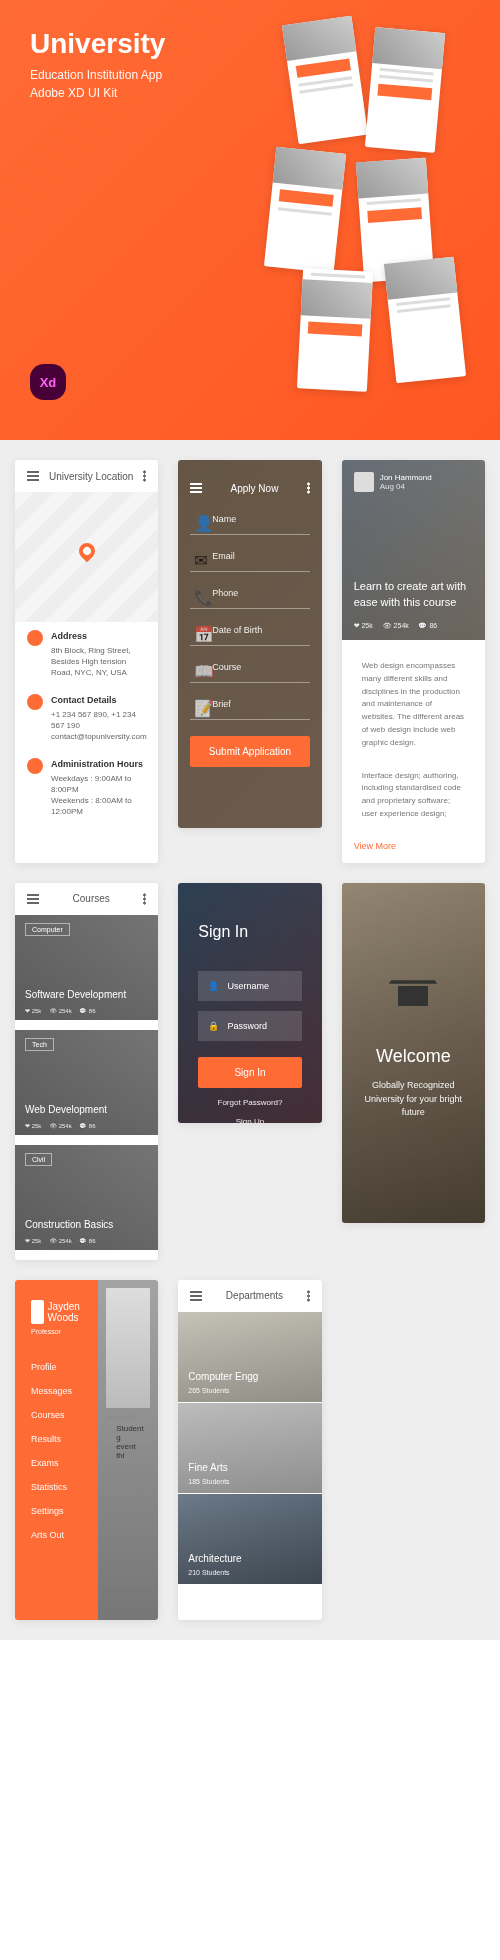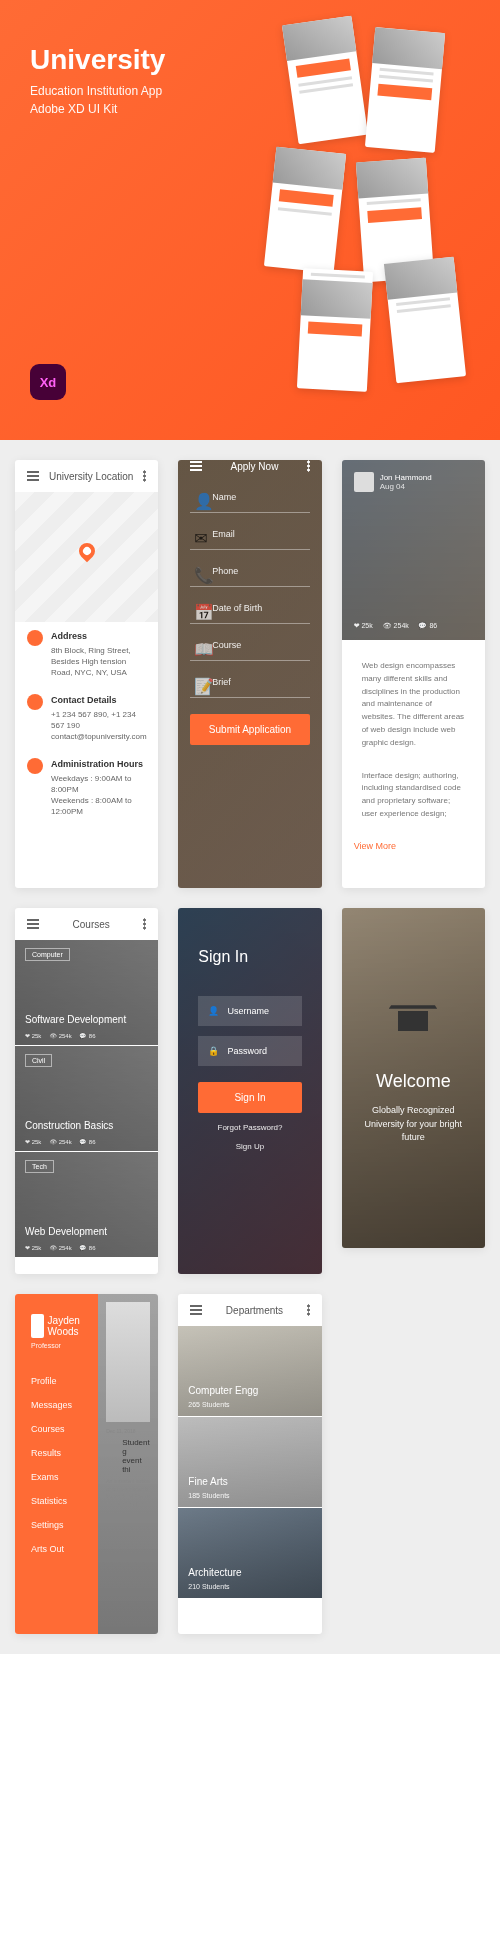--- a/index.html
+++ b/index.html
@@ -1,60 +1,60 @@
 <!DOCTYPE html>
 <html><head>
 <meta charset="utf-8">
 <style>
 *{margin:0;padding:0;box-sizing:border-box;font-family:-apple-system,BlinkMacSystemFont,"Segoe UI",Arial,sans-serif}
 body{background:#fff;width:500px}
-.hero{background:linear-gradient(135deg,#ff6b35 0%,#ff5722 100%);height:440px;padding:44px 30px;position:relative;color:#fff}
+.hero{background:linear-gradient(135deg,#ff6b35 0%,#ff5722 100%);height:440px;padding:28px 30px;position:relative;color:#fff}
 .hero h1{font-size:28px;font-weight:600;margin-bottom:8px}
 .hero .sub{font-size:12px;opacity:.95;margin-bottom:4px}
 .hero .previews{position:absolute;right:10px;top:10px;width:280px;height:380px}
 .mini{position:absolute;background:#fff;border-radius:2px;box-shadow:0 2px 8px rgba(0,0,0,.15);width:70px;height:120px}
 .mini:nth-child(1){top:10px;left:80px;transform:rotate(-8deg)}
 .mini:nth-child(2){top:20px;left:160px;transform:rotate(5deg)}
 .mini:nth-child(3){top:140px;left:60px;transform:rotate(6deg)}
 .mini:nth-child(4){top:150px;left:150px;transform:rotate(-4deg)}
 .mini:nth-child(5){top:260px;left:90px;transform:rotate(3deg)}
 .mini:nth-child(6){top:250px;left:180px;transform:rotate(-6deg)}
 .mini-top{height:30%;background:linear-gradient(45deg,#999,#ccc)}
 .mini-btn{height:12px;margin:6px 8px;background:#ff6b35}
 .mini-line{height:3px;margin:4px 8px;background:#ddd}
-.xd-badge{position:absolute;bottom:40px;left:30px;width:36px;height:36px;background:#470137;border-radius:9px;display:flex;align-items:center;justify-content:center;color:#ff61f6;font-weight:700;font-size:13px}
+.xd-badge{position:absolute;bottom:40px;left:30px;width:36px;height:36px;background:#470137;border-radius:14px;display:flex;align-items:center;justify-content:center;color:#ff61f6;font-weight:700;font-size:13px}
 .grid{background:#eee;padding:20px 15px;display:grid;grid-template-columns:1fr 1fr 1fr;gap:20px}
 .card{background:#fff;border-radius:3px;box-shadow:0 2px 10px rgba(0,0,0,.08);overflow:hidden;position:relative}
 .card-hdr{display:flex;align-items:center;justify-content:space-between;padding:10px 12px;font-size:10px;color:#555}
 .hamburger{width:12px;height:10px;background:linear-gradient(#666 0 2px,transparent 2px 4px,#666 4px 6px,transparent 6px 8px,#666 8px 10px)}
 .dots{width:3px;height:12px;background:radial-gradient(#666 1px,transparent 1.5px);background-size:3px 4px}
 .map{height:130px;background:linear-gradient(135deg,#f5f5f5 25%,#eee 25%,#eee 50%,#f5f5f5 50%,#f5f5f5 75%,#eee 75%);background-size:40px 40px;position:relative}
 .pin{position:absolute;top:45%;left:50%;transform:translate(-50%,-50%);width:16px;height:16px;background:#ff6b35;border-radius:50% 50% 50% 0;transform:translate(-50%,-50%) rotate(-45deg)}
 .pin::after{content:"";position:absolute;inset:4px;background:#fff;border-radius:50%}
 .info-row{display:flex;gap:8px;padding:8px 12px;font-size:8px;color:#666;line-height:1.4}
 .info-icon{width:16px;height:16px;background:#ff6b35;border-radius:50%;flex-shrink:0}
 .info-title{color:#333;font-weight:600;font-size:9px;margin-bottom:2px}
-.apply{height:428px;background:linear-gradient(rgba(80,70,60,.65),rgba(80,70,60,.65)),linear-gradient(135deg,#8b7355,#a0826d);padding:0 12px}
+.apply{height:368px;background:linear-gradient(rgba(80,70,60,.65),rgba(80,70,60,.65)),linear-gradient(135deg,#8b7355,#a0826d);padding:22px 12px}
 .apply .card-hdr{padding:0 0 10px;color:#fff}
 .field{border-bottom:1px solid rgba(255,255,255,.4);padding:10px 4px;margin-bottom:6px;display:flex;align-items:center;gap:8px}
 .field-icon{width:10px;height:10px;opacity:.7}
 .field-label{font-size:9px;color:rgba(255,255,255,.9)}
 .btn-primary{background:#ff6b35;color:#fff;text-align:center;padding:10px;font-size:10px;border-radius:2px;margin-top:16px}
 .detail-hero{height:180px;background:linear-gradient(rgba(0,0,0,.35),rgba(0,0,0,.45)),linear-gradient(135deg,#9ba8b5,#c4b8a8);padding:12px;color:#fff;position:relative}
 .author{display:flex;align-items:center;gap:6px;font-size:8px}
 .avatar{width:20px;height:20px;background:#ddd;border-radius:2px}
 .detail-title{position:absolute;bottom:30px;left:12px;right:12px;font-size:11px;font-weight:500;line-height:1.4}
 .stats{position:absolute;bottom:10px;left:12px;font-size:7px;display:flex;gap:10px;opacity:.9}
 .body-text{padding:20px;font-size:8px;color:#777;line-height:1.6}
 .view-more{padding:0 12px 12px;font-size:9px;color:#ff6b35}
-.course-item{height:105px;background:linear-gradient(rgba(0,0,0,.25),rgba(0,0,0,.4)),linear-gradient(135deg,#888,#aaa);position:relative;color:#fff;margin-bottom:1px}
+.course-item{height:105px;background:linear-gradient(rgba(0,0,0,.25),rgba(0,0,0,.4)),linear-gradient(135deg,#888,#aaa);position:relative;color:#fff;margin-bottom:10px}
 .course-tag{position:absolute;top:8px;left:10px;font-size:7px;padding:2px 6px;border:1px solid rgba(255,255,255,.5)}
 .course-name{position:absolute;bottom:20px;left:10px;font-size:10px;font-weight:500}
 .course-stats{position:absolute;bottom:6px;left:10px;font-size:6px;display:flex;gap:8px;opacity:.85}
-.signin{height:366px;background:linear-gradient(rgba(0,0,0,.4),rgba(0,0,0,.5)),linear-gradient(135deg,#4a6b8a,#8a5a6b);padding:40px 20px;color:#fff}
+.signin{height:240px;background:linear-gradient(rgba(0,0,0,.4),rgba(0,0,0,.5)),linear-gradient(135deg,#4a6b8a,#8a5a6b);padding:40px 20px;color:#fff}
 .signin h2{font-size:16px;font-weight:400;margin-bottom:30px}
 .input-box{background:rgba(255,255,255,.15);padding:10px;margin-bottom:10px;display:flex;align-items:center;gap:8px;font-size:9px}
 .link-small{text-align:center;font-size:8px;margin-top:10px;opacity:.9}
 .welcome{height:340px;background:linear-gradient(rgba(0,0,0,.2),rgba(0,0,0,.5)),linear-gradient(135deg,#b8a890,#8a7860);display:flex;flex-direction:column;align-items:center;justify-content:center;color:#fff;text-align:center;padding:20px;position:relative}
 .cap{width:30px;height:20px;background:#333;margin-bottom:40px;position:relative}
 .cap::before{content:"";position:absolute;top:-6px;left:-8px;right:-8px;height:4px;background:#333;transform:perspective(20px) rotateX(30deg)}
 .welcome h2{font-size:18px;font-weight:400;margin-bottom:12px}
 .welcome p{font-size:9px;opacity:.95;line-height:1.5}
 .drawer{height:340px;display:flex}
 .drawer-menu{width:58%;background:#ff6b35;padding:20px 16px;color:#fff}
@@ -184,20 +184,21 @@
 
   <div class="card">
     <div class="detail-hero">
       <div class="author">
         <div class="avatar"></div>
         <div>
             <div>Jon Hammond</div>
             <div style="opacity:.8">Aug 04</div>
           </div>
       </div>
+      <div class="detail-title">Learn to create art with ease with this course</div>
       <div class="stats">
         <span>❤ 25k</span>
           <span>👁 254k</span>
           <span>💬 86</span>
       </div>
     </div>
     <div class="body-text">Web design encompasses many different skills and disciplines in the production and maintenance of websites. The different areas of web design include web graphic design.</div>
     <div class="body-text" style="padding-top:0">Interface design; authoring, including standardised code and proprietary software; user experience design;</div>
     <div class="view-more">View More</div>
   </div>
@@ -211,31 +212,31 @@
     <div class="course-item">
       <span class="course-tag">Computer</span>
       <div class="course-name">Software Development</div>
       <div class="course-stats">
           <span>❤ 25k</span>
           <span>👁 254k</span>
           <span>💬 86</span>
         </div>
     </div>
     <div class="course-item">
-      <span class="course-tag">Civil</span>
-      <div class="course-name">Construction Basics</div>
+      <span class="course-tag">Tech</span>
+      <div class="course-name">Web Development</div>
       <div class="course-stats">
           <span>❤ 25k</span>
           <span>👁 254k</span>
           <span>💬 86</span>
         </div>
     </div>
     <div class="course-item">
-      <span class="course-tag">Tech</span>
-      <div class="course-name">Web Development</div>
+      <span class="course-tag">Civil</span>
+      <div class="course-name">Construction Basics</div>
       <div class="course-stats">
           <span>❤ 25k</span>
           <span>👁 254k</span>
           <span>💬 86</span>
         </div>
     </div>
   </div>
 
   <div class="card signin">
     <h2>Sign In</h2>
@@ -270,21 +271,21 @@
       <div class="menu-item">Courses</div>
       <div class="menu-item">Results</div>
       <div class="menu-item">Exams</div>
       <div class="menu-item">Statistics</div>
       <div class="menu-item">Settings</div>
       <div class="menu-item">Arts Out</div>
     </div>
     <div class="drawer-bg">
       <div style="height:120px;background:linear-gradient(#ddd,#bbb);margin-bottom:6px"></div>
       <div style="font-size:5px;color:#888">Dec 11, 2018</div>
-      <div style="font-size:8px;color:#333;margin:4px 16px">Student g event thi</div>
+      <div style="font-size:8px;color:#333;margin:4px 10px">Student g event thi</div>
       <div style="font-size:5px;color:#888;line-height:1.5">An important notion of acc developed th the south, al France and C primarily Ital</div>
     </div>
   </div>
 
   <div class="card" style="position:relative">
     <div class="card-hdr">
       <span class="hamburger"></span>
       <span>Departments</span>
       <span class="dots"></span>
     </div>

